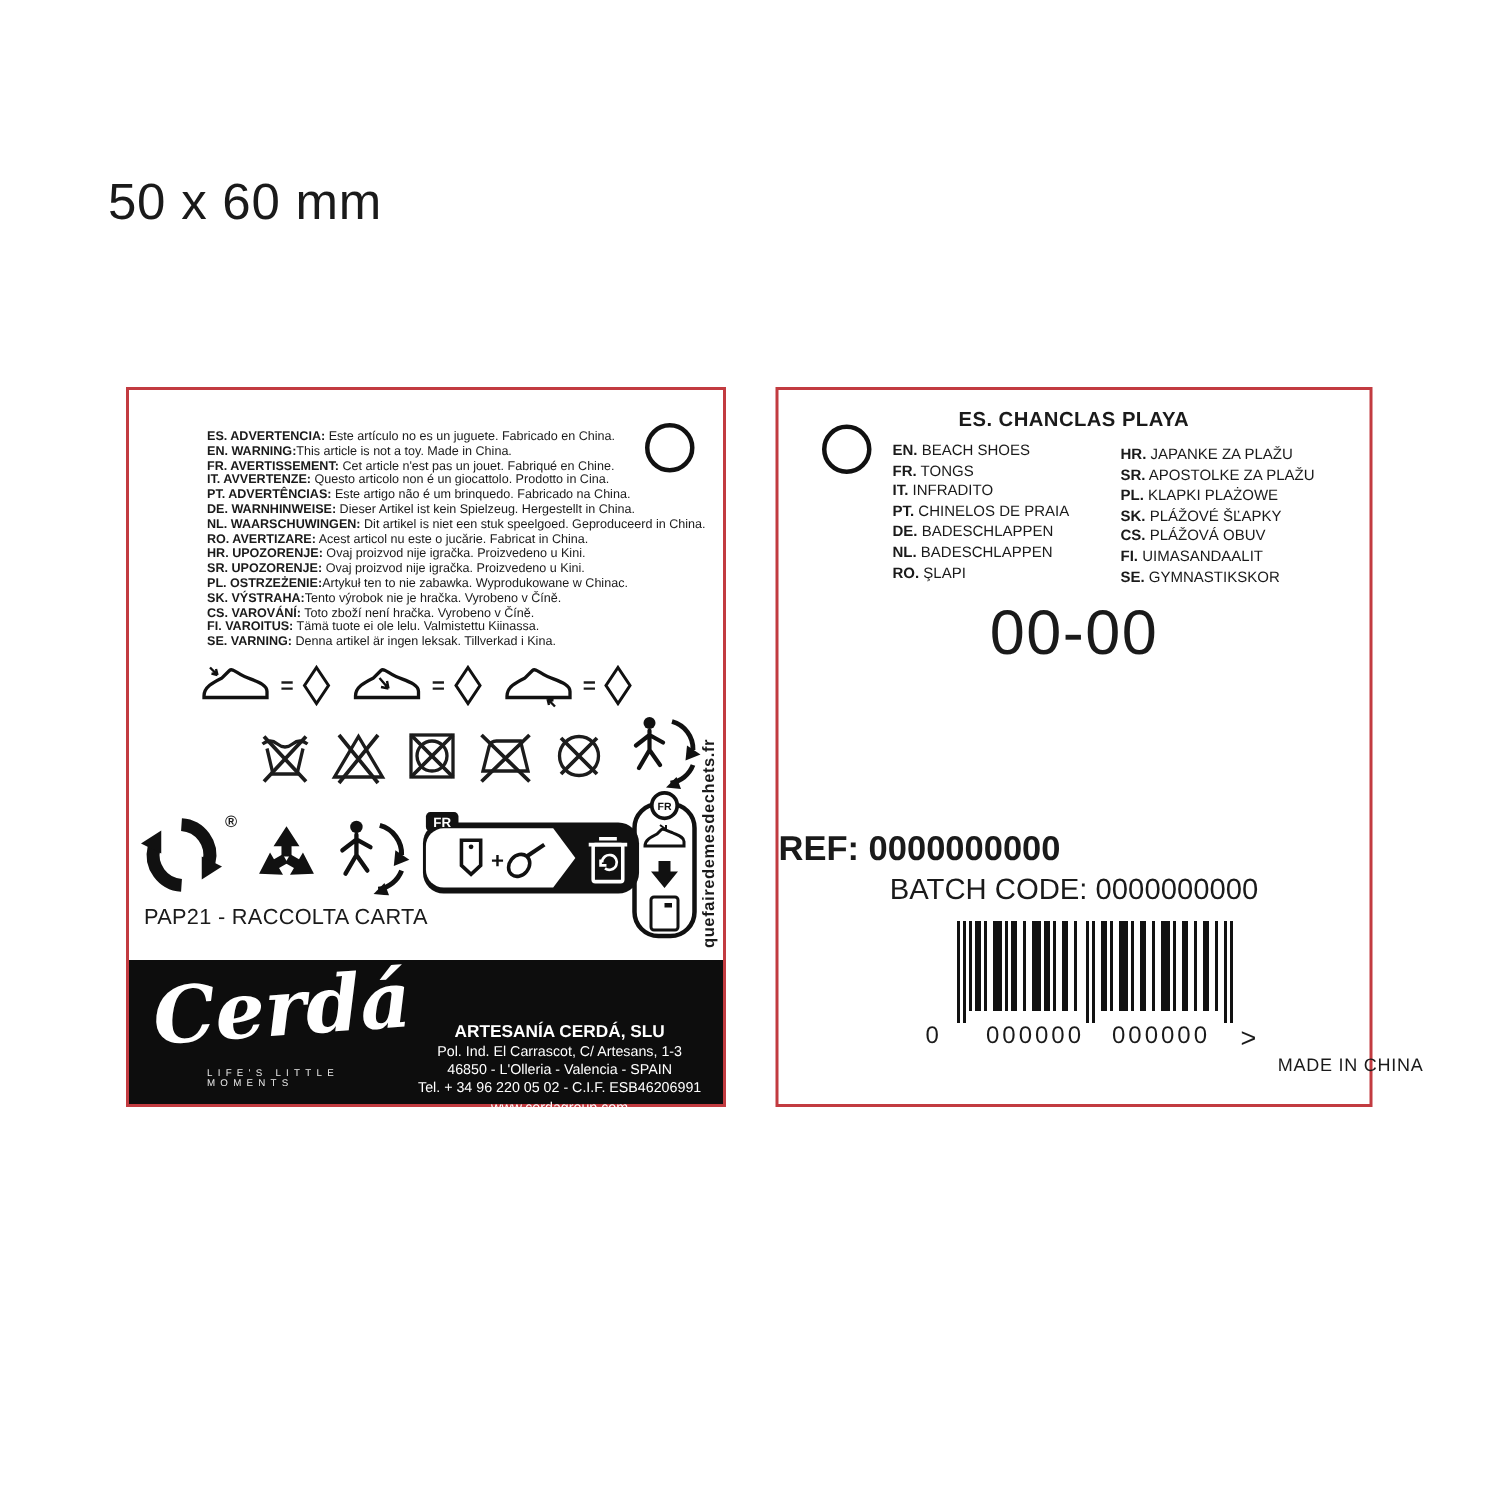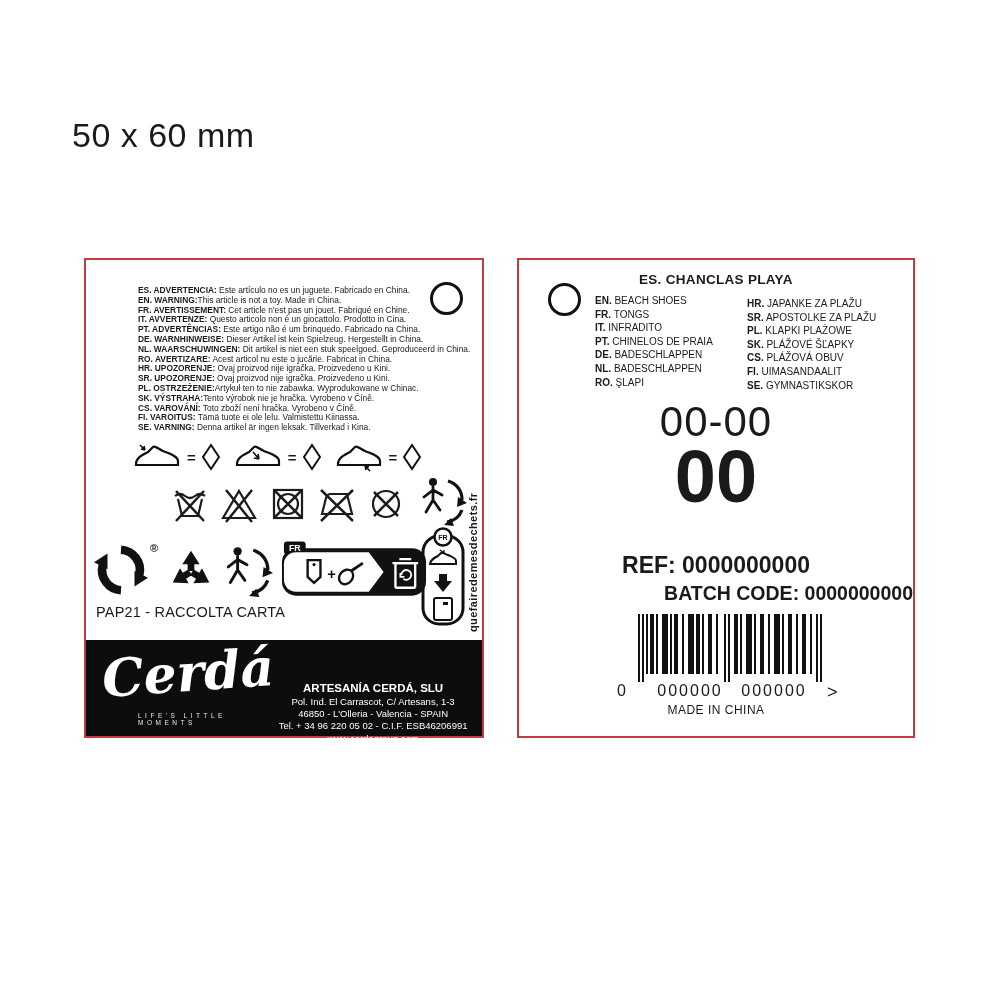--- a/index.html
+++ b/index.html
@@ -32,27 +32,27 @@
   .company{width:55%;text-align:center;font-size:9.5px;line-height:12.2px;padding-top:9px;box-sizing:border-box;}
   .company .c-name{font-weight:bold;font-size:11.5px;line-height:15px;margin-top:32px;}
   
   .prod-title{position:absolute;left:76px;top:12px;font-size:13.5px;font-weight:bold;letter-spacing:0.3px;margin-left:44px;}
   .name-col{position:absolute;font-size:10px;line-height:13.6px;white-space:nowrap;}
   .name-col b{font-weight:bold;}
   .col1{left:76px;top:34px;}
   .col2{left:228px;top:37px;}
   .size-range{position:absolute;left:0;top:138px;width:100%;text-align:center;font-size:42px;font-weight:normal;letter-spacing:1px;}
   .size-big{position:absolute;left:0;top:180px;width:100%;text-align:center;font-size:74px;font-weight:bold;line-height:1;}
-  .ref-line{position:absolute;left:0;top:292px;width:100%;text-align:center;font-size:23px;font-weight:bold;}
-  .batch-line{position:absolute;left:0;top:322px;width:100%;text-align:right;font-size:19.5px;font-weight:bold;}
+  .ref-line{position:absolute;left:0;top:292px;width:100%;text-align:left;font-size:23px;font-weight:bold;}
+  .batch-line{position:absolute;left:0;top:322px;width:100%;text-align:center;font-size:19.5px;}
   .barcode{position:absolute;left:119px;top:354px;}
   .bc-digits{position:absolute;top:422px;font-size:16px;}
   .bc-d0{left:98px;}  .bc-g1{left:132px;width:78px;text-align:center;letter-spacing:2px;}
   .bc-g2{left:216px;width:78px;text-align:center;letter-spacing:2px;}  .bc-gt{left:308px;font-size:18px;}
-  .origin{position:absolute;left:0;top:443px;width:100%;text-align:center;font-size:12px;letter-spacing:0.5px;}
+  .origin{position:absolute;left:0;top:443px;width:100%;text-align:right;font-size:12px;letter-spacing:0.5px;padding-left:36px;}
   svg{display:block;}
 </style>
 </head>
 <body>
 
 <div class="page-title">50 x 60 mm</div>
 
 <div class="label label-back">
   <div class="hole" style="left:344px;top:22px;"></div>
 
@@ -244,21 +244,20 @@
     <div><b>HR.</b> <span>JAPANKE ZA PLAŽU</span></div>
     <div><b>SR.</b> <span>APOSTOLKE ZA PLAŽU</span></div>
     <div><b>PL.</b> <span>KLAPKI PLAŻOWE</span></div>
     <div><b>SK.</b> <span>PLÁŽOVÉ ŠĽAPKY</span></div>
     <div><b>CS.</b> <span>PLÁŽOVÁ OBUV</span></div>
     <div><b>FI.</b> <span>UIMASANDAALIT</span></div>
     <div><b>SE.</b> <span>GYMNASTIKSKOR</span></div>
   </div>
 
   <div class="size-range">00-00</div>
-  <div class="size-big">00</div>
 
   <div class="ref-line">REF: 0000000000</div>
   <div class="batch-line">BATCH CODE: 0000000000</div>
 
   <div class="barcode">
     <svg width="186" height="68" viewBox="0 0 186 68">
       <g fill="#111">
         <rect x="0" y="0" width="2" height="68"></rect>
           <rect x="4" y="0" width="2" height="68"></rect>
         <rect x="8" y="0" width="2" height="60"></rect>

